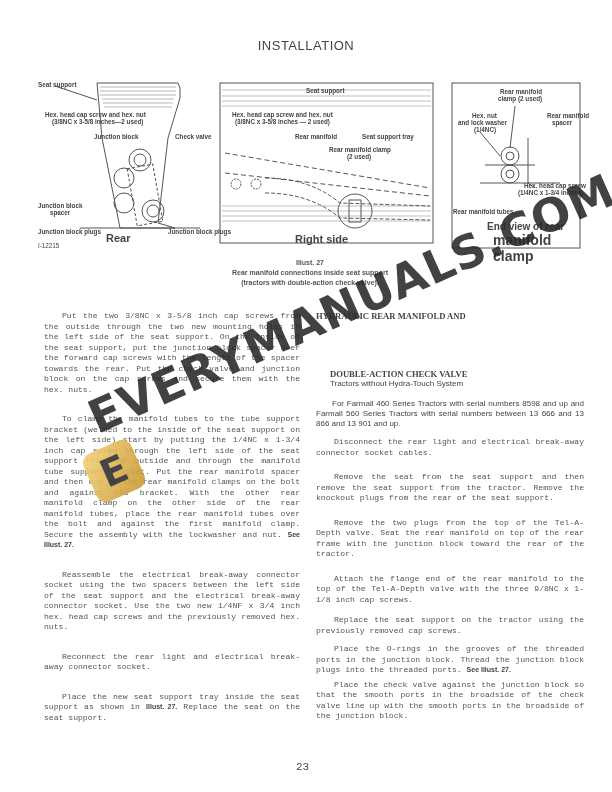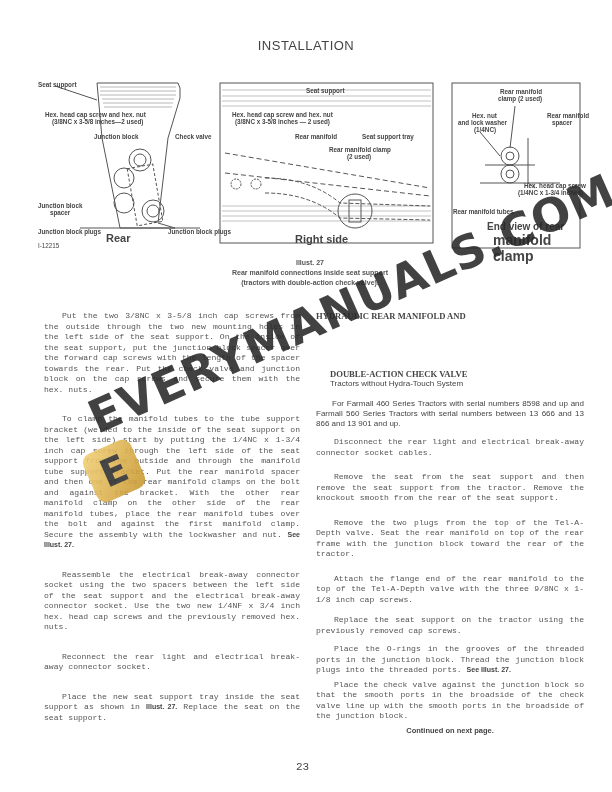--- a/index.html
+++ b/index.html
@@ -136,33 +136,32 @@
 
 <div class="col" style="left:316px;top:311px;width:268px;">
   <div class="hd">HYDRAULIC REAR MANIFOLD AND</div>
   <div class="hd" style="padding-left:14px;margin-top:48px;">DOUBLE-ACTION CHECK VALVE</div>
   <div class="sub" style="padding-left:14px;">Tractors without Hydra-Touch System</div>
   <div style="height:10px"></div>
   <p class="sub" style="text-indent:16px;font-weight:normal;">For Farmall 460 Series Tractors with serial numbers 8598 and up and Farmall 560 Series Tractors with serial numbers between 13 666 and 13 866 and 13 901 and up.</p>
   <div style="height:8px"></div>
   <p>Disconnect the rear light and electrical break-away connector socket cables.</p>
   <div style="height:14px"></div>
-  <p>Remove the seat from the seat support and then remove the seat support from the tractor. Remove the knockout smooth from the rear of the seat support.</p>
+  <p>Remove the seat from the seat support and then remove the seat support from the tractor. Remove the knockout plugs from the rear of the seat support.</p>
   <div style="height:14px"></div>
   <p>Remove the two plugs from the top of the Tel-A-Depth valve. Seat the rear manifold on top of the rear frame with the junction block toward the rear of the tractor.</p>
   <div style="height:14px"></div>
   <p>Attach the flange end of the rear manifold to the top of the Tel-A-Depth valve with the three 9/8NC x 1-1/8 inch cap screws.</p>
   <div style="height:10px"></div>
   <p>Replace the seat support on the tractor using the previously removed cap screws.</p>
   <div style="height:8px"></div>
   <p><span>Place the O-rings in the grooves of the threaded ports in the junction block. Thread the junction block plugs into the threaded ports.</span> <span class="ref">See Illust. 27.</span></p>
   <div style="height:4px"></div>
   <p>Place the check valve against the junction block so that the smooth ports in the broadside of the check valve line up with the smooth ports in the broadside of the junction block.</p>
   <div style="height:4px"></div>
-  <div class="cont">Continued on next page.</div>
 </div>
 
 <div class="pg">23</div>
 
 <div class="wmlogo">
     <span>E</span>
   </div>
 <div class="wm">EVERYMANUALS.COM</div>
 
 </body></html>

